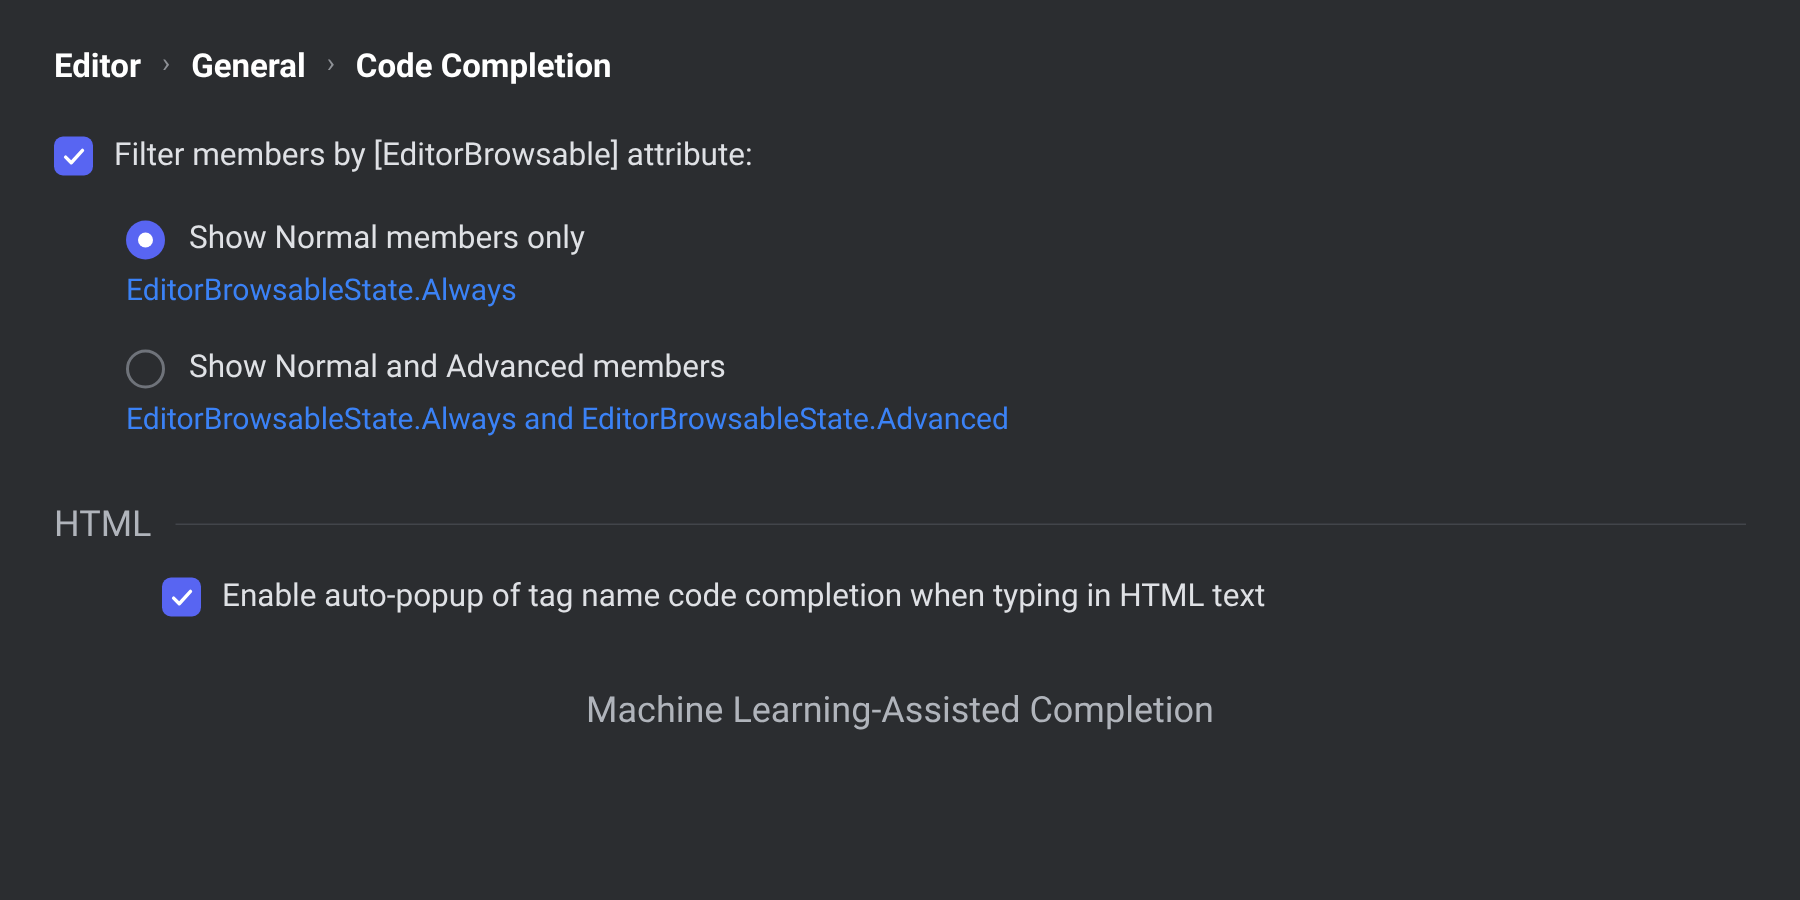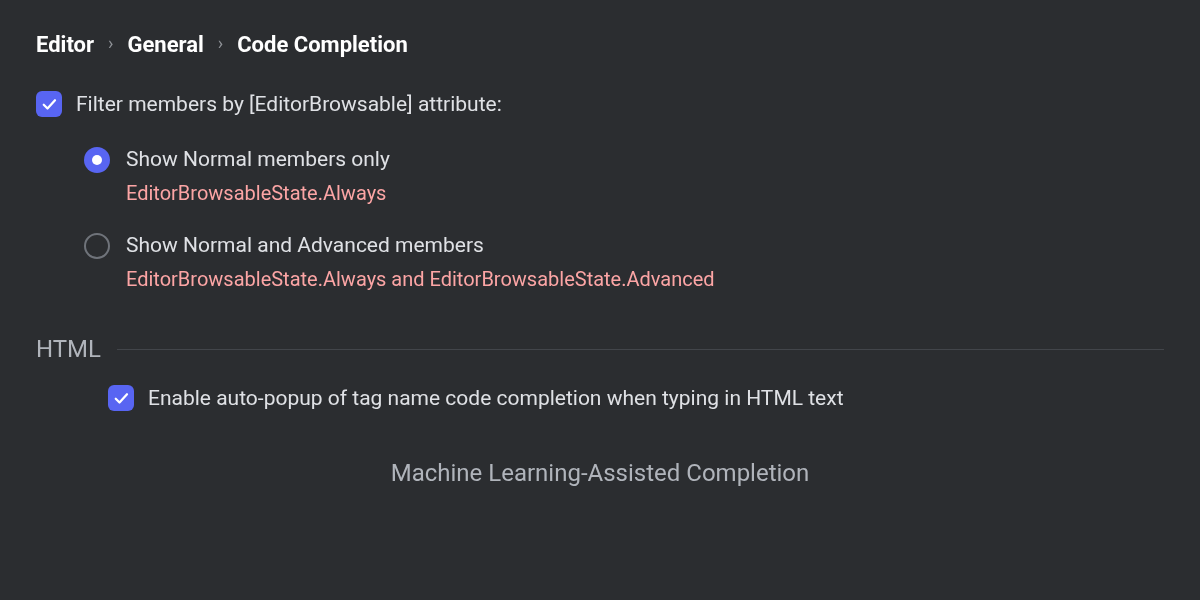--- a/index.html
+++ b/index.html
@@ -94,22 +94,21 @@
   .radio.unselected {
     border: 2px solid #6f737a;
     background: transparent;
   }
   .radio-label {
     font-size: 21px;
     color: #dfe1e5;
   }
   .radio-hint {
     font-size: 20px;
-    color: #fca5a5;
-    margin-left: 42px;
+    color: #3b82f6;
   }
   .section-header {
     display: flex;
     align-items: center;
     gap: 16px;
     margin-top: 44px;
     margin-bottom: 22px;
   }
   .section-title {
     font-size: 24px;

